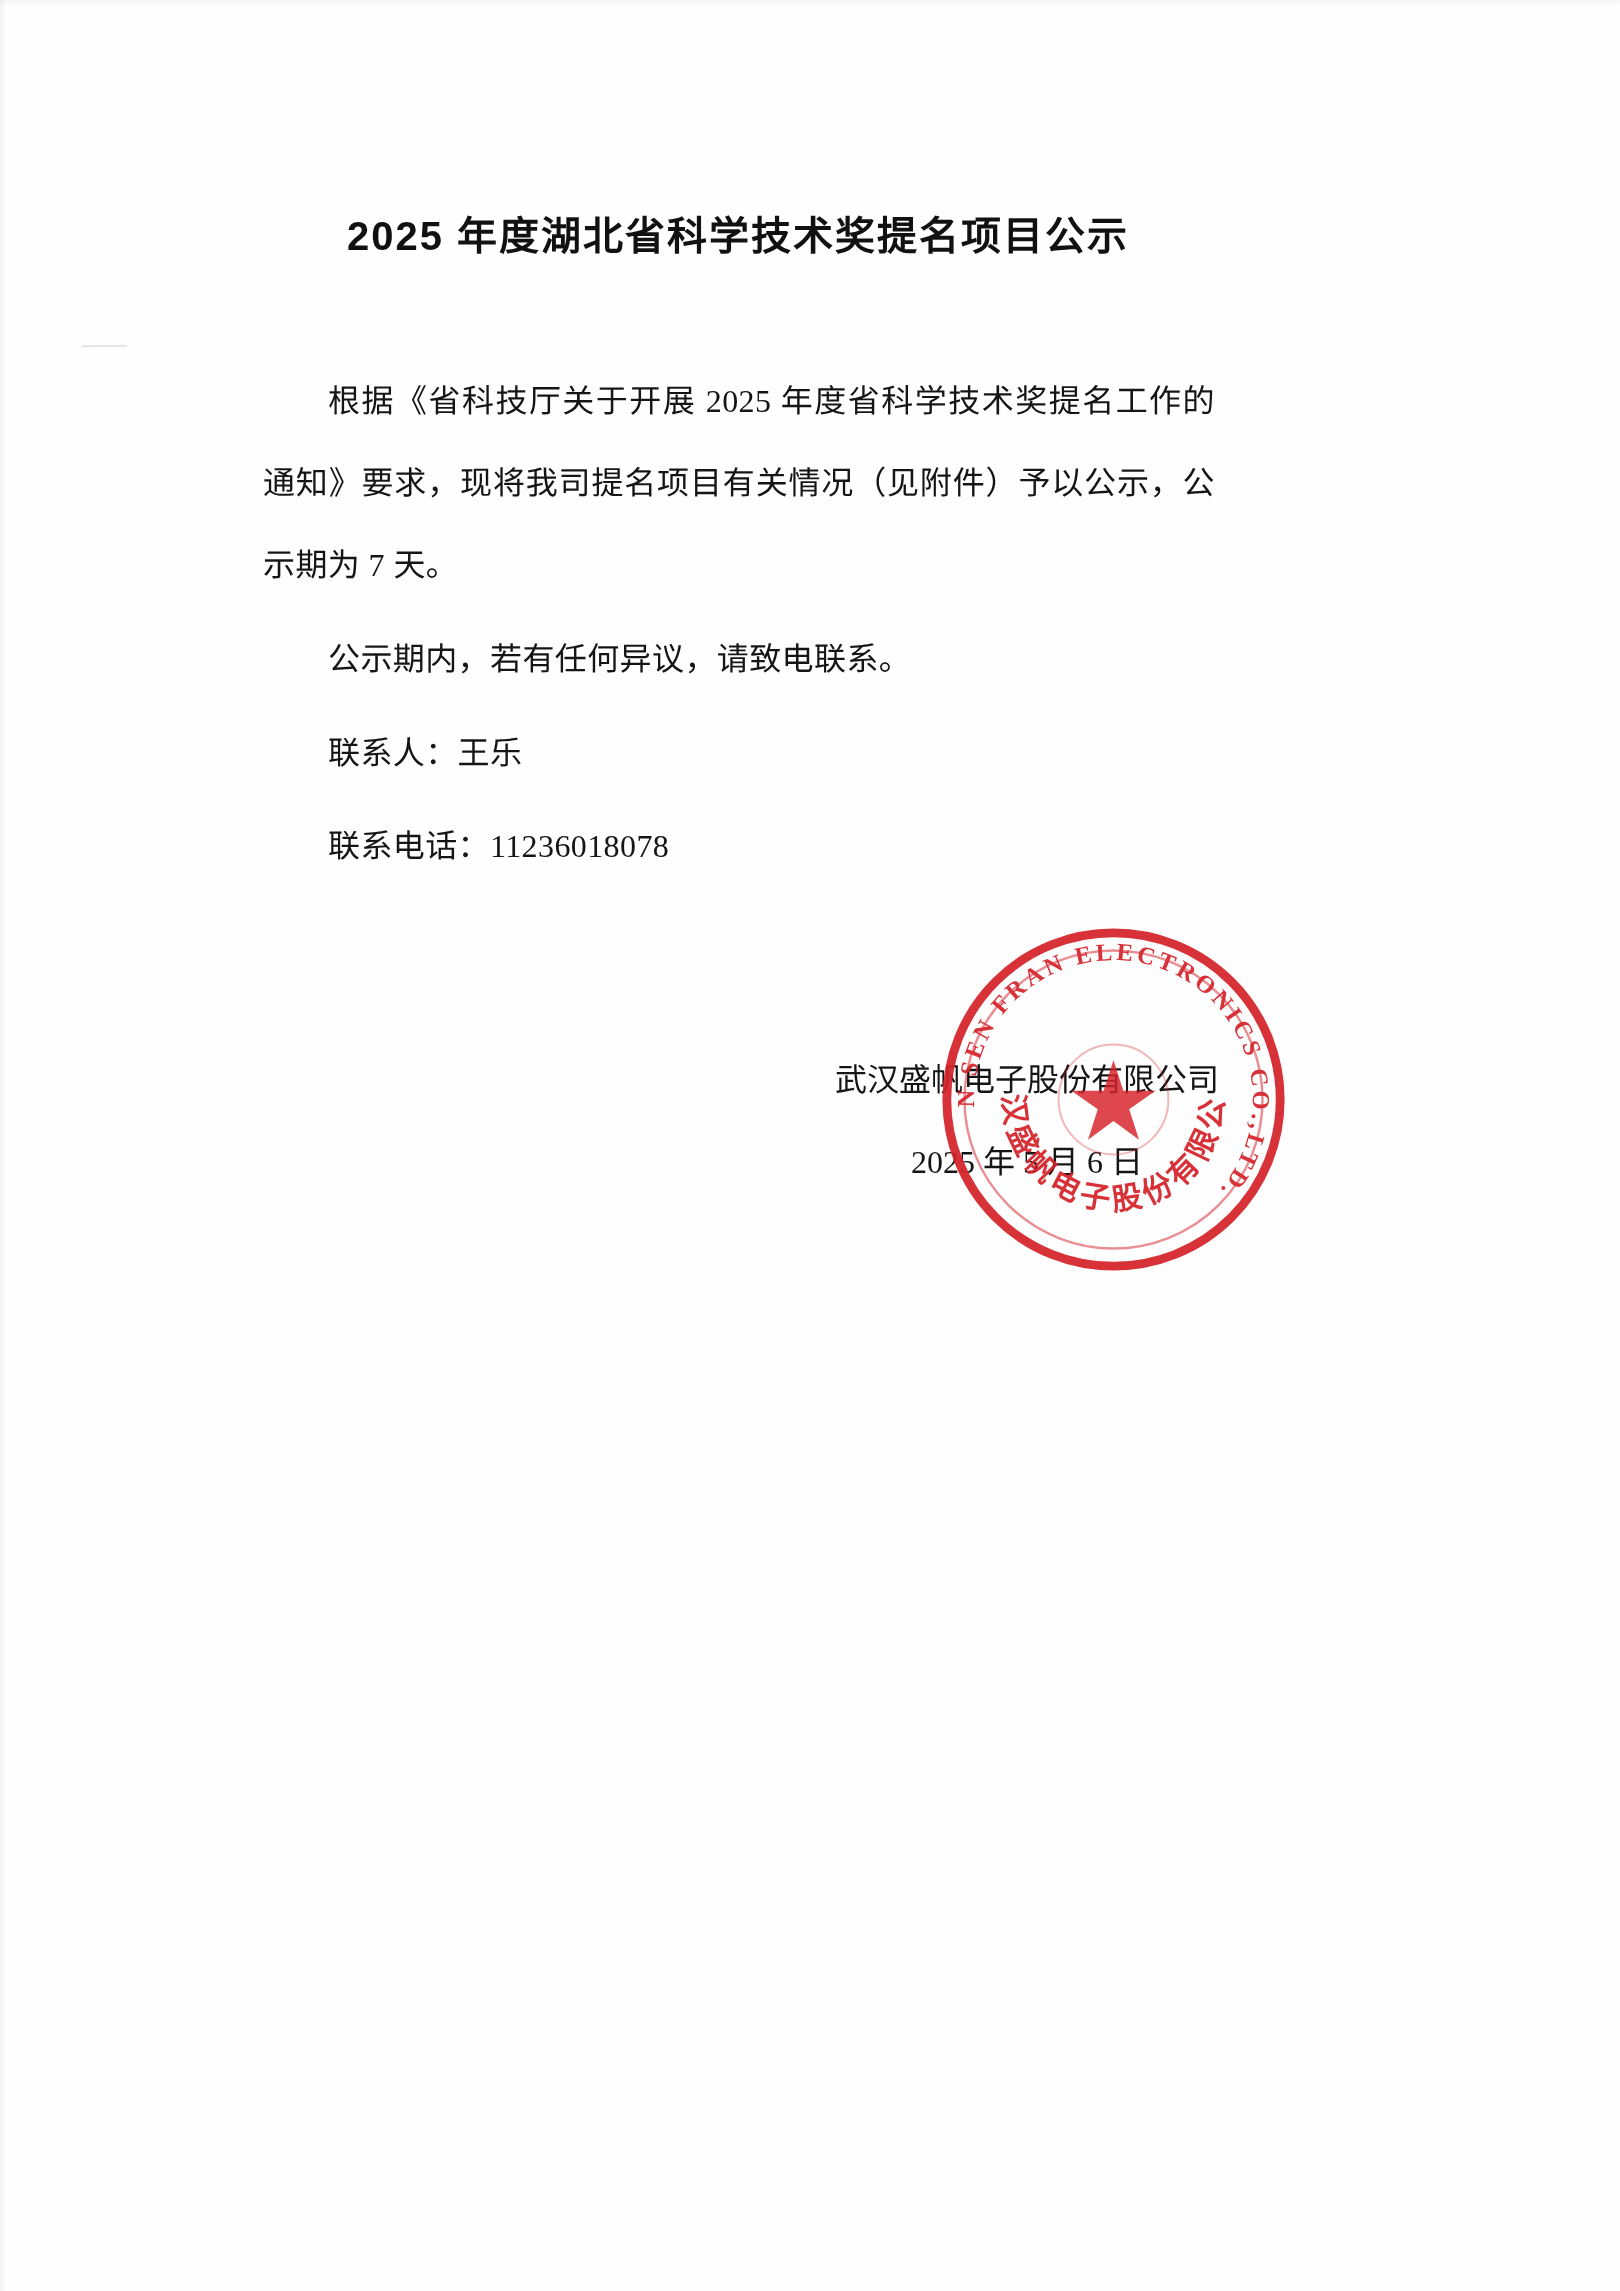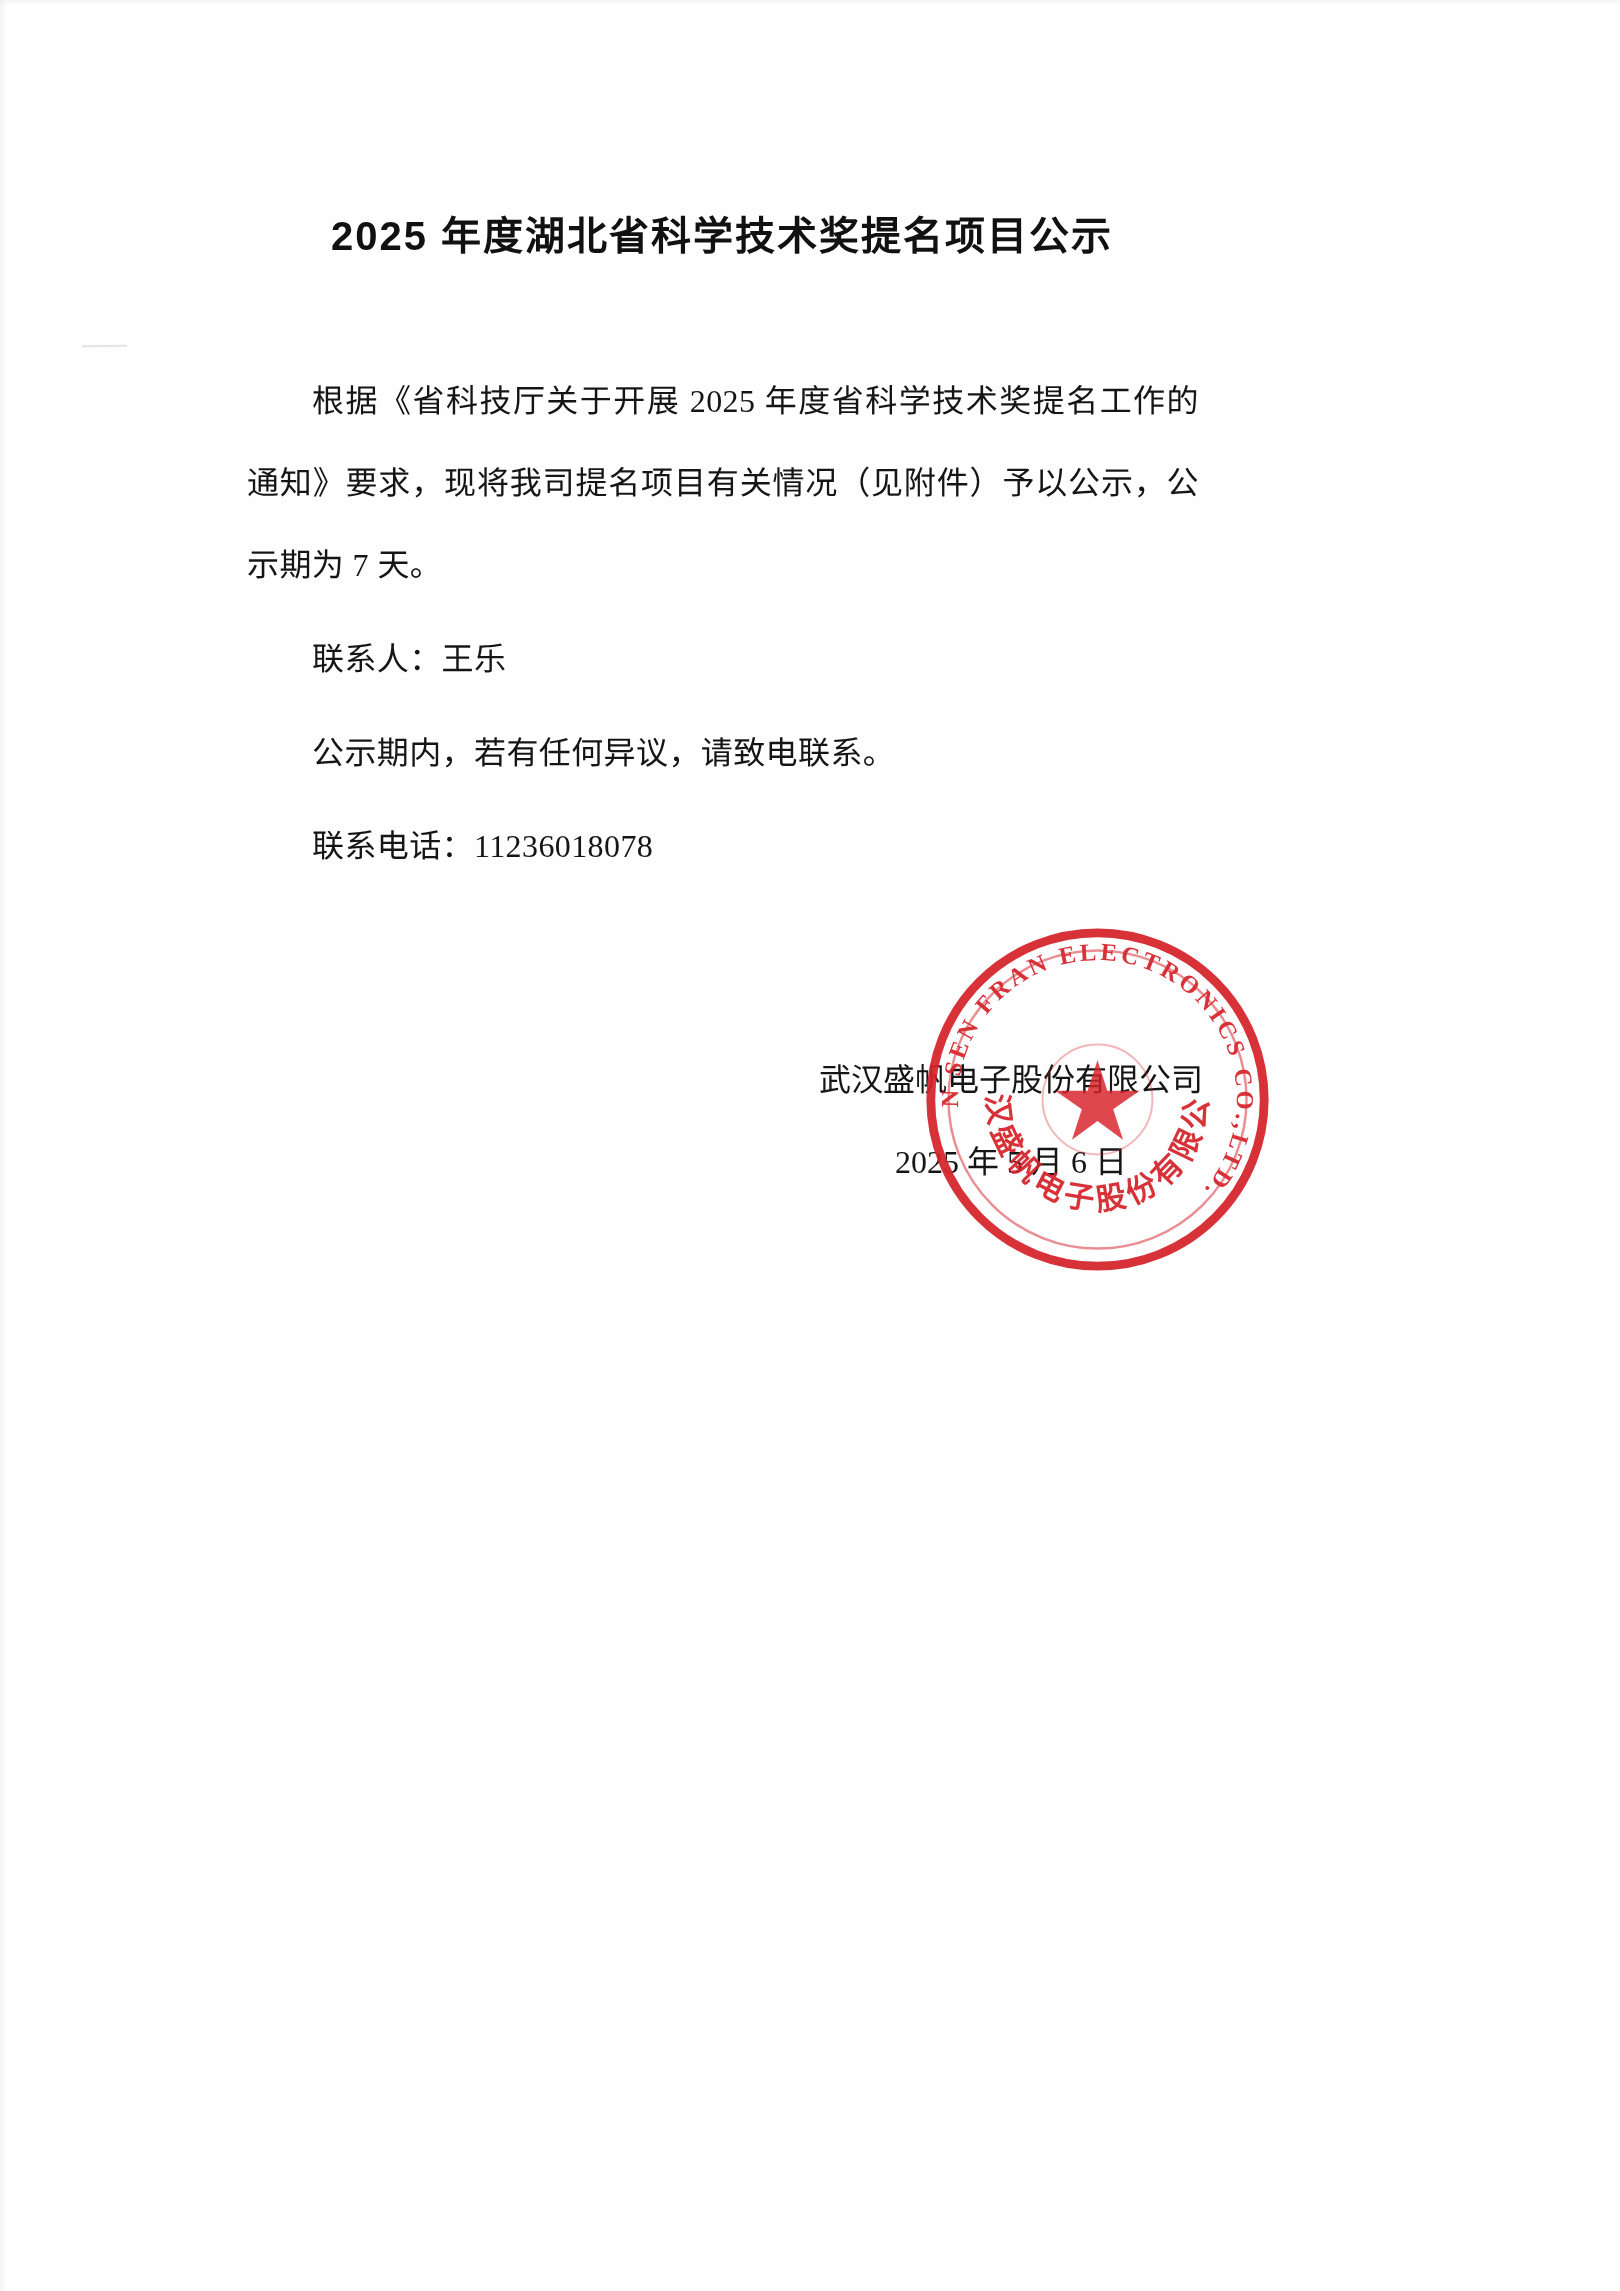--- a/index.html
+++ b/index.html
@@ -48,21 +48,21 @@
     top: 345px;
     width: 45px;
     height: 2px;
     background: rgba(0,0,0,0.10);
     transform: rotate(-0.6deg);
     pointer-events: none;
   }
 
   .content {
     position: absolute;
-    left: 0;
+    left: 16px;
     top: 0;
     width: 1444px;
   }
 
   .doc-title {
     margin: 0;
     padding-top: 204px;
     text-align: center;
     font-family: "Liberation Sans", "DejaVu Sans", sans-serif;
     font-weight: bold;
@@ -134,22 +134,22 @@
   <div class="scan-edge-left"></div>
   <div class="scan-edge-top"></div>
   <div class="scan-mark"></div>
 
   <div class="content">
 
     <h1 class="doc-title">2025 年度湖北省科学技术奖提名项目公示</h1>
 
     <div class="body-block">
       <p class="para first">根据《省科技厅关于开展 2025 年度省科学技术奖提名工作的通知》要求，现将我司提名项目有关情况（见附件）予以公示，公示期为 7 天。</p>
+      <p class="para indent">公示期内，若有任何异议，请致电联系。</p>
       <p class="para indent">联系人：王乐</p>
-      <p class="para indent">公示期内，若有任何异议，请致电联系。</p>
       <p class="para indent">联系电话：11236018078</p>
     </div>
 
     <div class="signature-block">
       <div>武汉盛帆电子股份有限公司</div>
       <div class="sig-date">2025 年 5 月 6 日</div>
     </div>
 
     <div class="seal">
       <svg width="353" height="353" viewBox="0 0 360 360" xmlns="http://www.w3.org/2000/svg">

